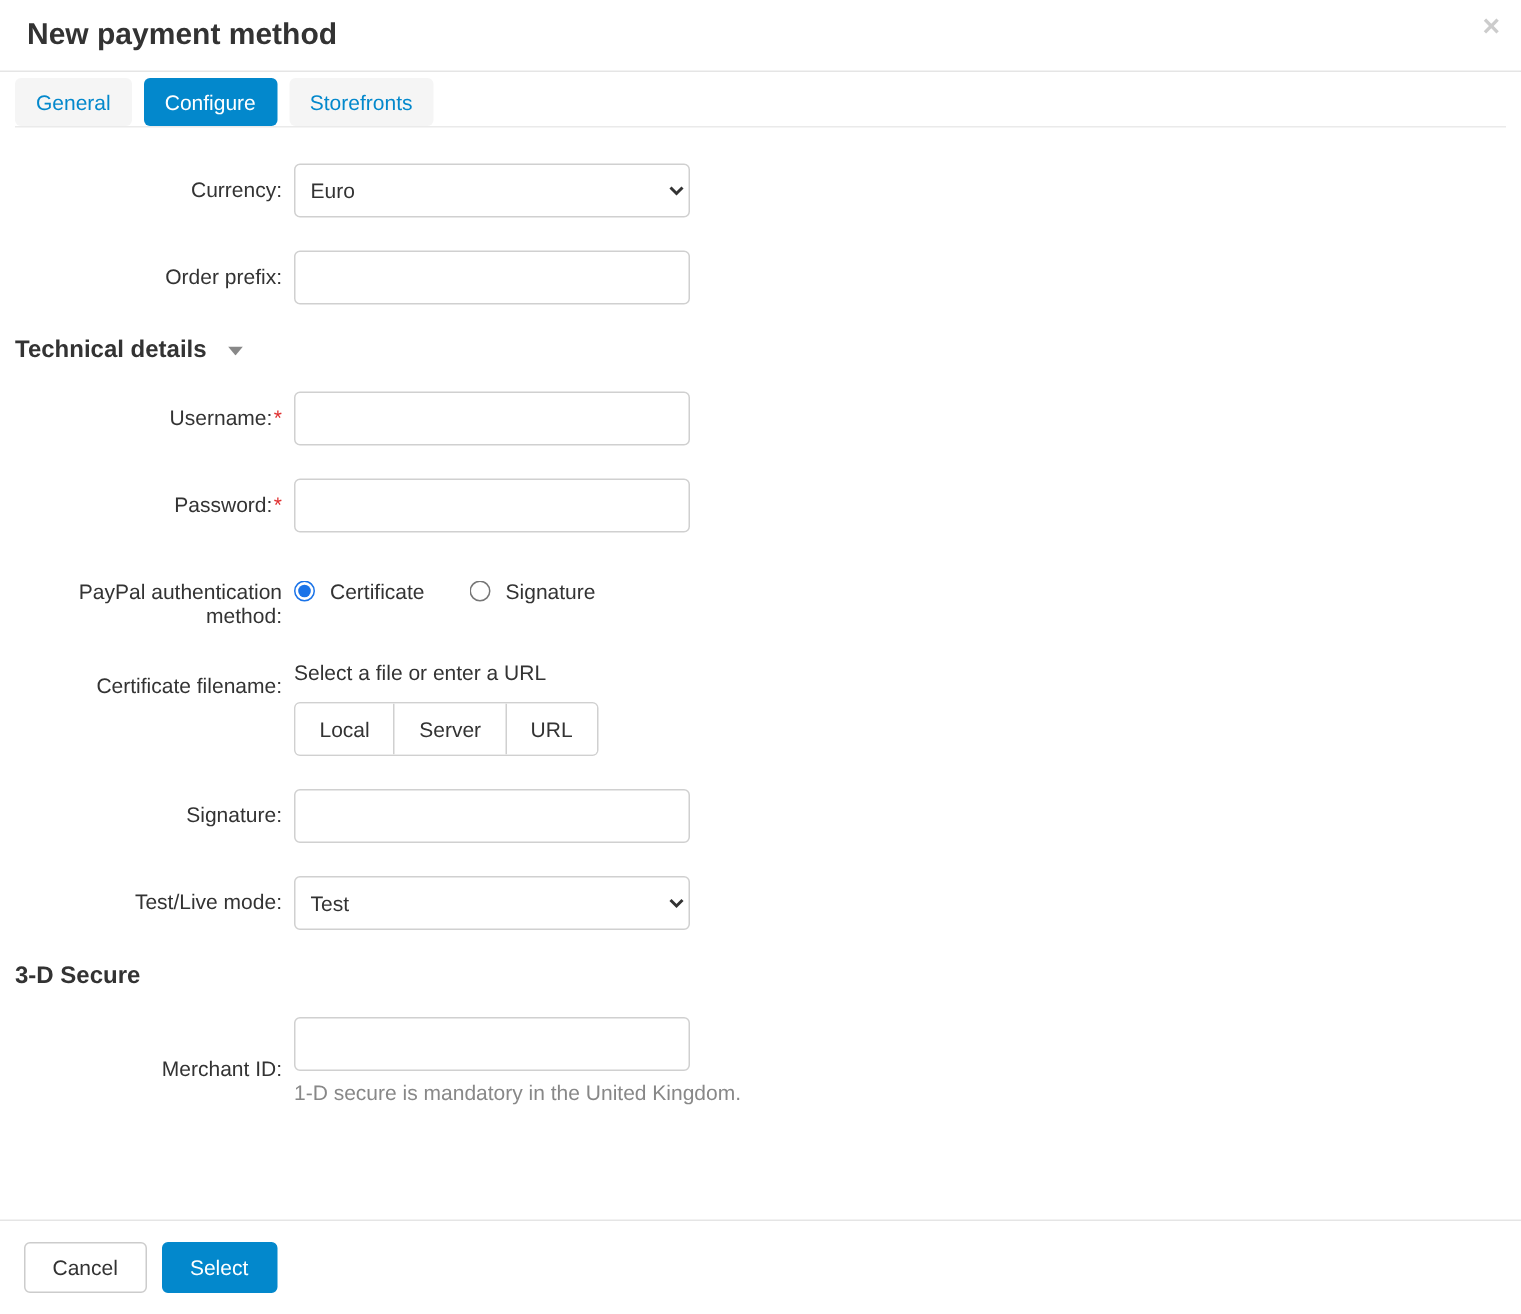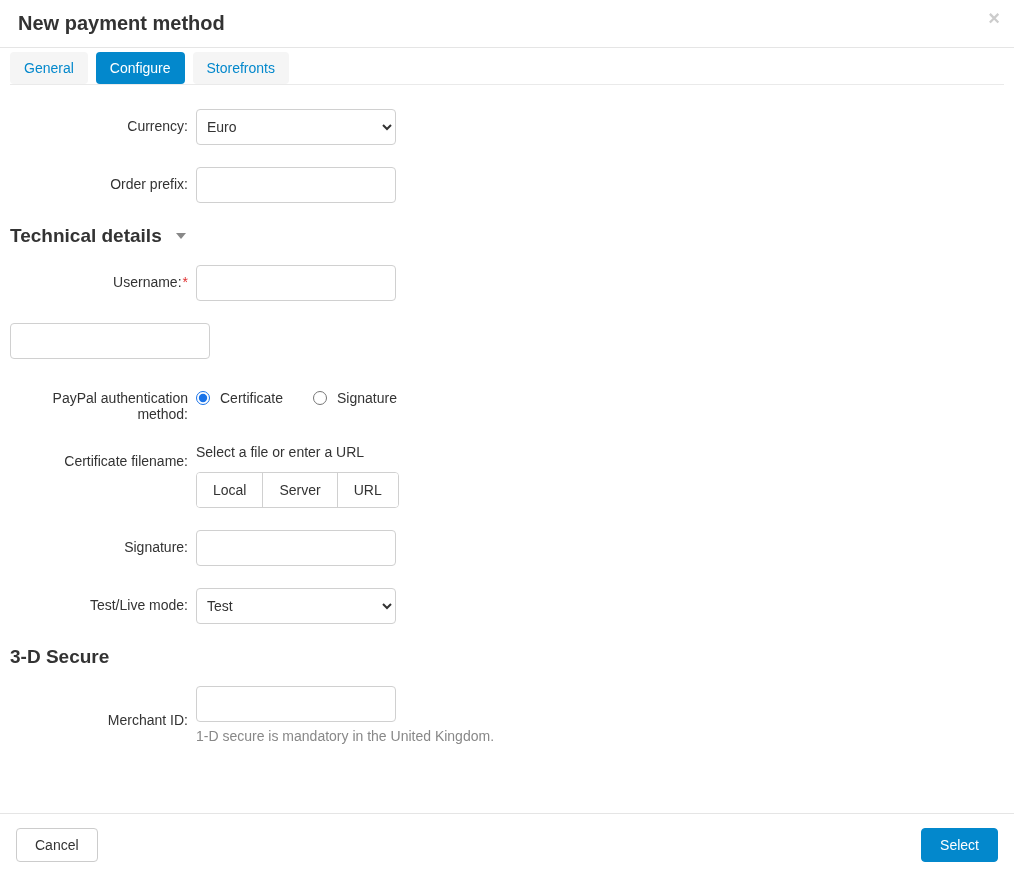--- a/index.html
+++ b/index.html
@@ -74,39 +74,39 @@
     width: 186px;
     text-align: right;
     padding-right: 8px;
     padding-top: 9px;
     color: #333;
     font-size: 14px;
     flex-shrink: 0;
   }
   .req { color: #e03030; margin-left: 1px; }
   .form-control {
-    width: 200px;
+    width: 264px;
   }
   .form-control input[type="text"],
   .form-control input[type="password"],
   .form-control select {
     width: 100%;
     height: 36px;
     border: 1px solid #d0d0d0;
     border-radius: 4px;
     padding: 0 10px;
     font-size: 14px;
     background: #fff;
     color: #333;
   }
   .form-control select {
     padding: 0 6px;
   }
   .section-header {
-    font-size: 19px;
+    font-size: 16px;
     font-weight: 700;
     color: #333;
     margin: 10px 0 18px 0;
     display: flex;
     align-items: center;
     gap: 14px;
   }
   .section-header .caret {
     display: inline-block;
   }
@@ -153,21 +153,21 @@
   }
   .hint {
     color: #888;
     font-size: 14px;
     margin-top: 6px;
   }
   .modal-footer {
     border-top: 1px solid #e5e5e5;
     padding: 14px 16px;
     display: flex;
-    justify-content: space-between;
+    justify-content: flex-start;
     gap: 10px;
     background: #fff;
   }
   .btn {
     padding: 8px 18px;
     border-radius: 4px;
     font-size: 14px;
     cursor: pointer;
   }
   .btn-default {
@@ -232,20 +232,23 @@
       <div class="form-row">
         <div class="form-label">
           <span>Username:</span><span class="req">*</span>
         </div>
         <div class="form-control">
           <input type="text" value="" style="">
         </div>
       </div>
 
       <div class="form-row">
+        <div class="form-label">
+          <span>Password:</span><span class="req">*</span>
+        </div>
         <div class="form-control">
           <input type="password" value="" style="">
         </div>
       </div>
 
       <div class="form-row">
         <div class="form-label" style="padding-top:9px;">PayPal authentication method:</div>
         <div class="radio-group">
           <label class="radio-item">
             <input type="radio" name="auth" checked="" style="">

